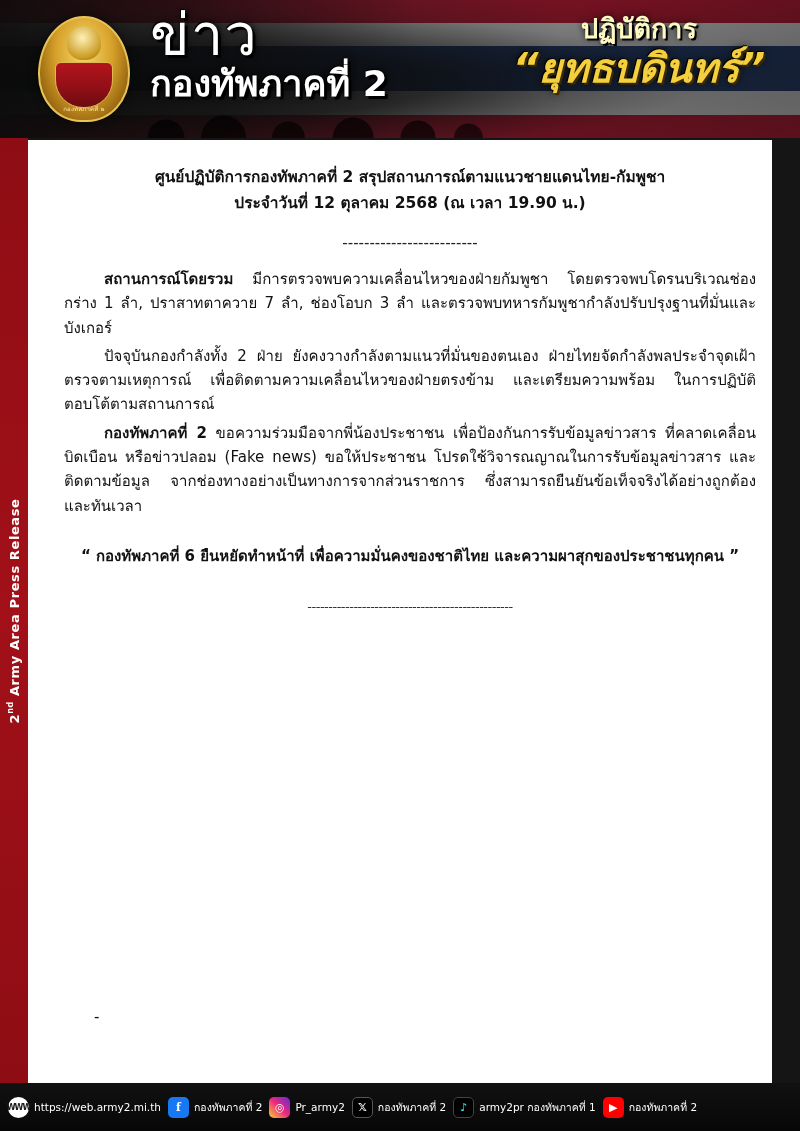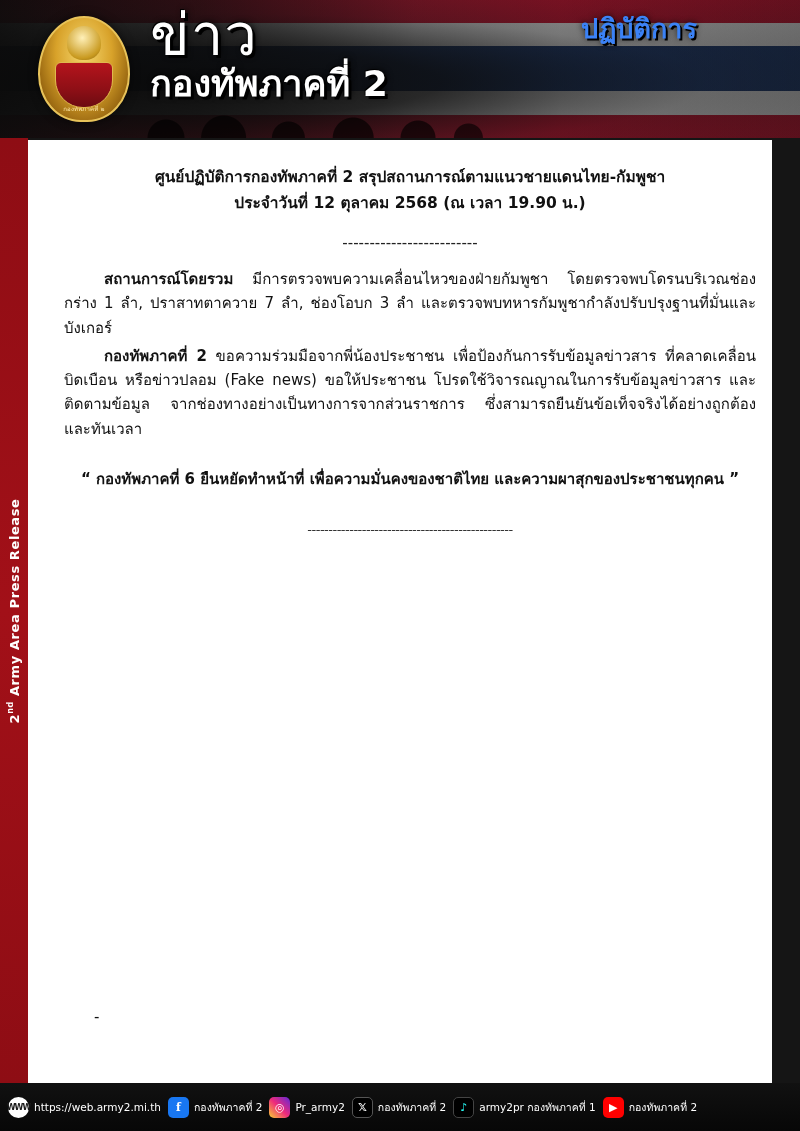--- a/index.html
+++ b/index.html
@@ -116,21 +116,21 @@
   }
   .hdr-right {
     position: absolute;
     right: 16px; top: 14px;
     width: 290px;
     text-align: center;
   }
   .hdr-sub-1 {
     font-size: 27px;
     font-weight: bold;
-    color: #3b82f6;
+    color: #fef9c3;
     text-shadow: 2px 2px 0 #000, 0 0 6px rgba(0,0,0,0.85);
     line-height: 1.1;
   }
   .hdr-sub-2 {
     font-size: 40px;
     font-weight: bold;
     font-style: italic;
     color: #f4d03f;
     text-shadow: 2px 2px 0 #3b2a00, -1px -1px 0 #000, 0 0 8px rgba(0,0,0,0.8);
     line-height: 1.12;
@@ -265,37 +265,39 @@
       <div class="hdr-emblem-text">กองทัพภาคที่ ๒</div>
     </div>
 
     <div class="hdr-title-wrap">
       <div class="hdr-title-1">ข่าว</div>
       <div class="hdr-title-2">กองทัพภาคที่ 2</div>
     </div>
 
     <div class="hdr-right">
       <div class="hdr-sub-1">ปฏิบัติการ</div>
+      <div class="hdr-sub-2">“ยุทธบดินทร์”</div>
     </div>
   </div>
 
   <div class="side-ribbon">
     <div class="side-ribbon-text"><span>2</span><sup>nd</sup><span> Army Area Press Release</span></div>
   </div>
 
   <div class="sheet">
     <div class="doc">
 
       <div class="doc-title">ศูนย์ปฏิบัติการกองทัพภาคที่ 2 สรุปสถานการณ์ตามแนวชายแดนไทย-กัมพูชา</div>
       <div class="doc-title">ประจำวันที่ 12 ตุลาคม 2568 (ณ เวลา 19.90 น.)</div>
 
       <div class="doc-divider">-------------------------</div>
 
       <p class="para"><b>สถานการณ์โดยรวม</b><span> มีการตรวจพบความเคลื่อนไหวของฝ่ายกัมพูชา โดยตรวจพบโดรนบริเวณช่องกร่าง 1 ลำ, ปราสาทตาควาย 7 ลำ, ช่องโอบก 3 ลำ และตรวจพบทหารกัมพูชากำลังปรับปรุงฐานที่มั่นและบังเกอร์</span></p>
 
+      <p class="para">ปัจจุบันกองกำลังทั้ง 2 ฝ่าย ยังคงวางกำลังตามแนวที่มั่นของตนเอง ฝ่ายไทยจัดกำลังพลประจำจุดเฝ้าตรวจตามเหตุการณ์ เพื่อติดตามความเคลื่อนไหวของฝ่ายตรงข้าม และเตรียมความพร้อม ในการปฏิบัติตอบโต้ตามสถานการณ์</p>
 
       <p class="para"><b>กองทัพภาคที่ 2</b><span> ขอความร่วมมือจากพี่น้องประชาชน เพื่อป้องกันการรับข้อมูลข่าวสาร ที่คลาดเคลื่อนบิดเบือน หรือข่าวปลอม (Fake news) ขอให้ประชาชน โปรดใช้วิจารณญาณในการรับข้อมูลข่าวสาร และติดตามข้อมูล จากช่องทางอย่างเป็นทางการจากส่วนราชการ ซึ่งสามารถยืนยันข้อเท็จจริงได้อย่างถูกต้อง และทันเวลา</span></p>
 
       <div class="quote">“ กองทัพภาคที่ 6 ยืนหยัดทำหน้าที่ เพื่อความมั่นคงของชาติไทย และความผาสุกของประชาชนทุกคน ”</div>
 
       <div class="doc-divider-2">-------------------------------------------------</div>
     </div>
 
     <div class="stray-dash">-</div>
   </div>

